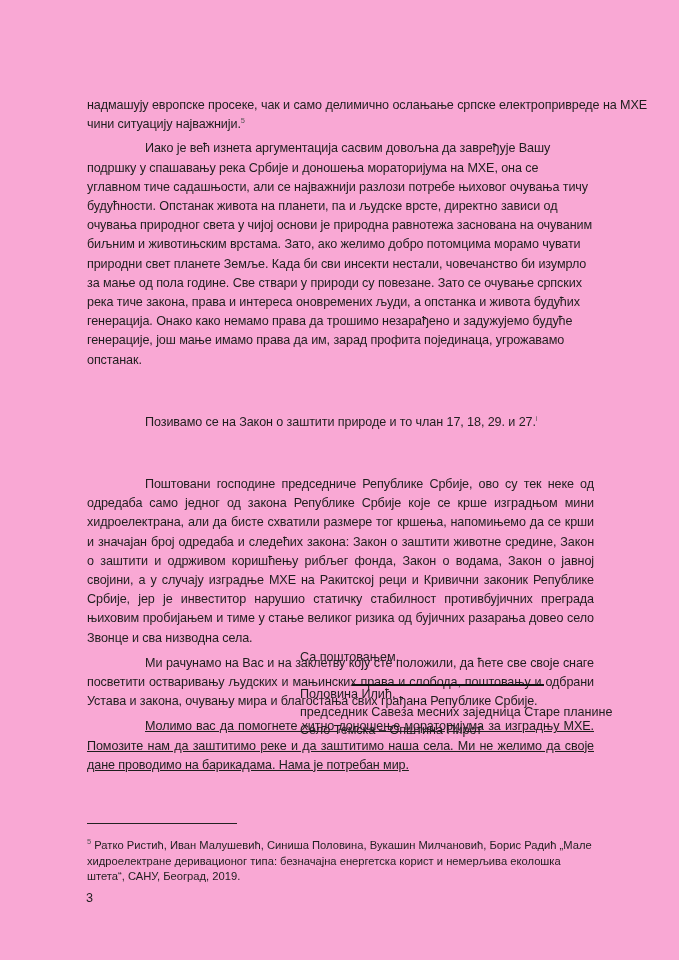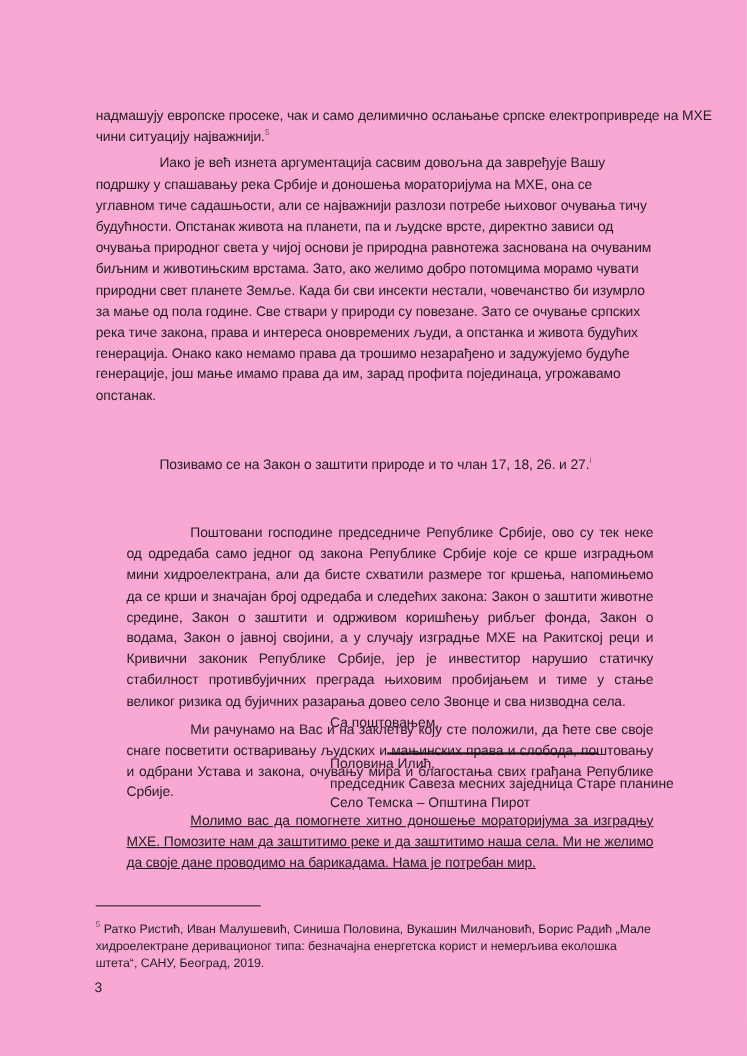--- a/index.html
+++ b/index.html
@@ -8,21 +8,21 @@
       font-family: "Liberation Sans", "DejaVu Sans", sans-serif;
       color: #1e1e1e;
     }
     .page { position: absolute; left: 0; top: 0; width: 679px; height: 960px; background: #f9a8d4; }
     .body-text {
       position: absolute; left: 87px; width: 507px;
       font-size: 12.6px; line-height: 19.2px; letter-spacing: -0.1px;
     }
     .p { margin: 0; }
     .indent { text-indent: 58px; }
-    .justify { text-align: justify; margin-left: 28px; }
+    .justify { text-align: justify; }
     sup { font-size: 7.5px; line-height: 0; vertical-align: 5px; color: #555; }
     .sig { position: absolute; left: 300px; width: 320px; text-align: left; font-size: 12.6px; line-height: 19px; }
     .sig-line { position: absolute; left: 352px; top: 684px; width: 192px; height: 1.5px; background: #111; }
     .fn-rule { position: absolute; left: 87px; top: 823px; width: 150px; height: 1px; background: #222; }
     .footnote { position: absolute; left: 87px; top: 838px; width: 510px; font-size: 11.2px; line-height: 15.6px; }
     .page-num { position: absolute; left: 86px; top: 891px; font-size: 12.6px; }
   </style>
 </head>
 <body>
 
@@ -30,21 +30,21 @@
 
   <div class="body-text" style="top:96px;">
     <p class="p" style="white-space:nowrap;">
       <span>надмашују европске просеке, чак и само делимично ослањање српске електропривреде на МХЕ</span><br>
       <span>чини ситуацију најважнији.</span><sup>5</sup>
     </p>
 
     <p class="p indent" style="margin-top:5px;">Иако је већ изнета аргументација сасвим довољна да заврeђује Вашу подршку у спашавању река Србије и доношења мораторијума на МХЕ, она се углавном тиче садашњости, али се најважнији разлози потребе њиховог очувања тичу будућности. Опстанак живота на планети, па и људске врсте, директно зависи од очувања природног света у чијој основи је природна равнотежа заснована на очуваним биљним и животињским врстама. Зато, ако желимо добро потомцима морамо чувати природни свет планете Земље. Када би сви инсекти нестали, човечанство би изумрло за мање од пола године. Све ствари у природи су повезане. Зато се очување српских река тиче закона, права и интереса оновремених људи, а опстанка и живота будућих генерација. Онако како немамо права да трошимо незарађено и задужујемо будуће генерације, још мање имамо права да им, зарад профита појединаца, угрожавамо опстанак.</p>
 
     <p class="p indent" style="margin-top:43px;">
-      <span>Позивамо се на Закон о заштити природе и то члан 17, 18, 26. и 27.</span><sup>i</sup>
+      <span>Позивамо се на Закон о заштити природе и то члан 17, 18, 29. и 27.</span><sup>i</sup>
     </p>
 
     <p class="p indent justify" style="margin-top:43px;">Поштовани господине председниче Републике Србије, ово су тек неке од одредаба само једног од закона Републике Србије које се крше изградњом мини хидроелектрана, али да бисте схватили размере тог кршења, напомињемо да се крши и значајан број одредаба и следећих закона: Закон о заштити животне средине, Закон о заштити и одрживом коришћењу рибљег фонда, Закон о водама, Закон о јавној својини, а у случају изградње МХЕ на Ракитској реци и Кривични законик Републике Србије, јер је инвеститор нарушио статичку стабилност противбујичних преграда њиховим пробијањем и тиме у стање великог ризика од бујичних разарања довео село Звонце и сва низводна села.</p>
 
     <p class="p indent justify" style="margin-top:6px;">Ми рачунамо на Вас и на заклетву коју сте положили, да ћете све своје снаге посветити остваривању људских и мањинских права и слобода, поштовању и одбрани Устава и закона, очувању мира и благостања свих грађана Републике Србије.</p>
 
     <p class="p indent justify" style="margin-top:6px;text-decoration:underline;">Молимо вас да помогнете хитно доношење мораторијума за изградњу МХЕ. Помозите нам да заштитимо реке и да заштитимо наша села. Ми не желимо да своје дане проводимо на барикадама. Нама је потребан мир.</p>
   </div>
 
   <div class="sig" style="top:648px;">Са поштовањем,</div>

